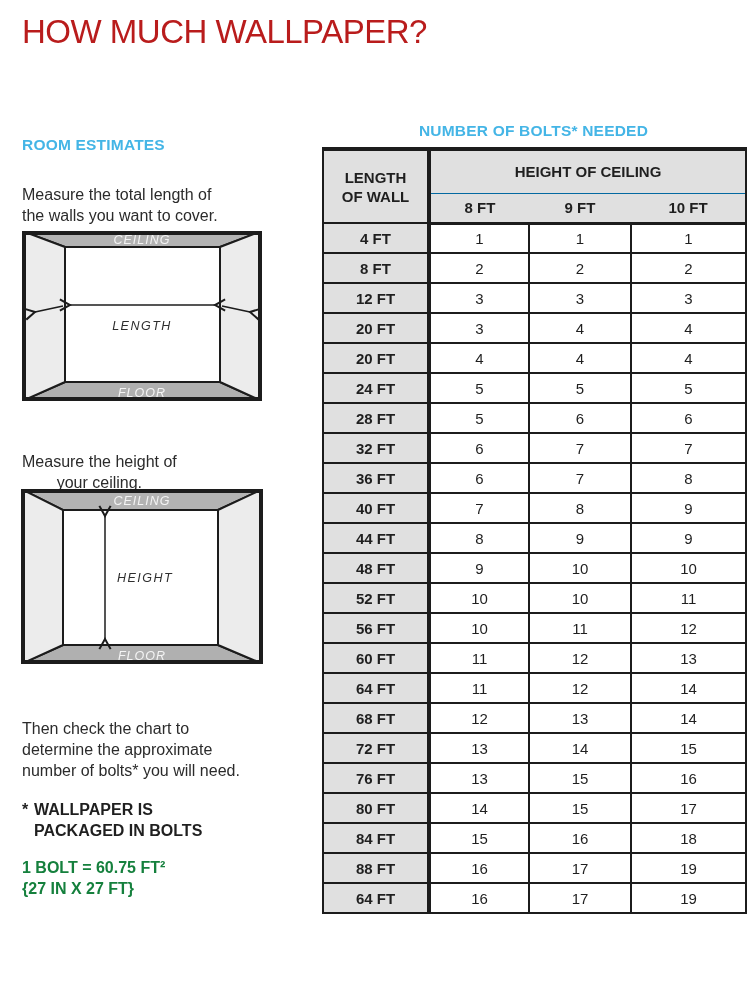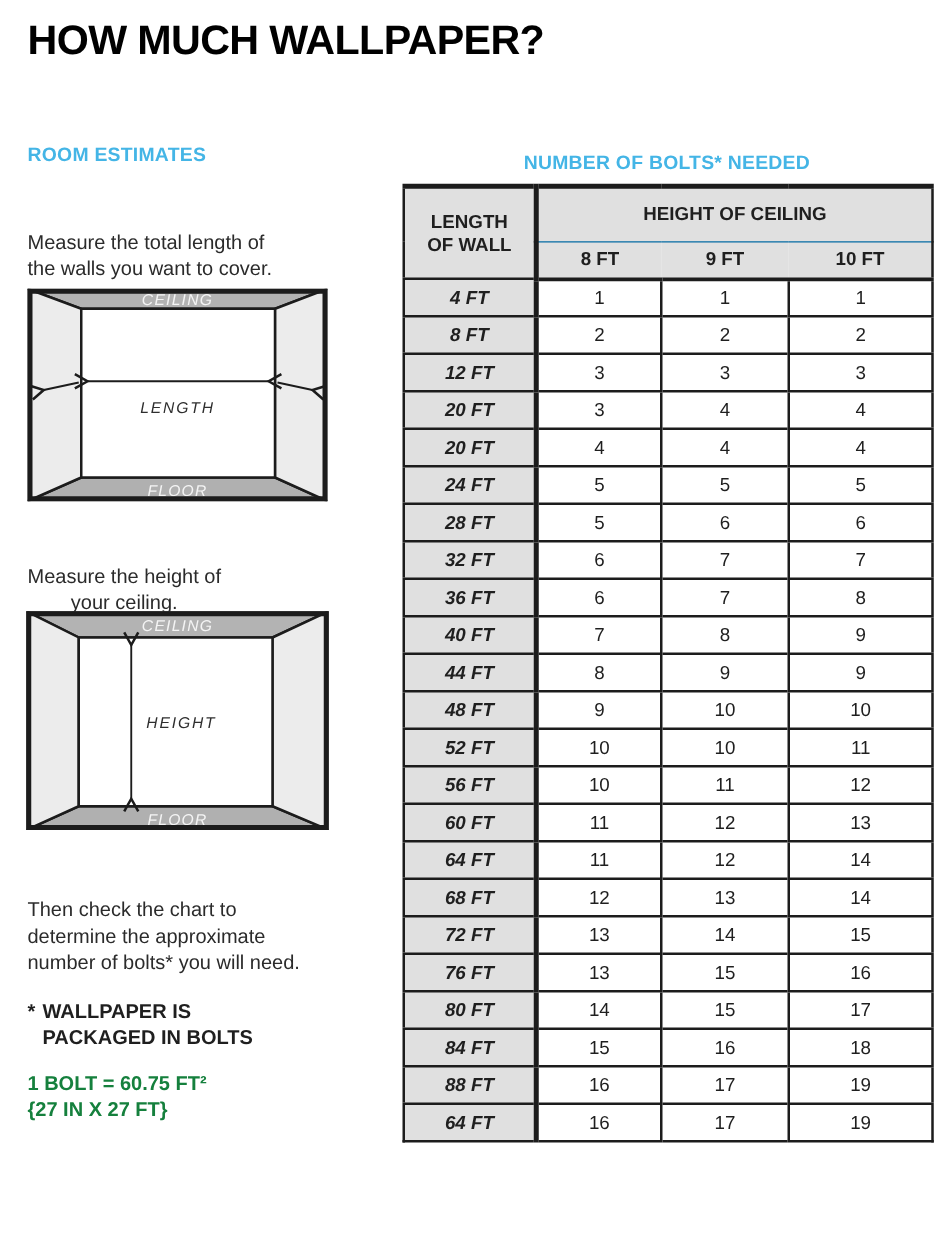--- a/index.html
+++ b/index.html
@@ -9,32 +9,32 @@
     position: relative;
     width: 752px;
     height: 990px;
     background: #ffffff;
     overflow: hidden;
   }
   .page-title {
     position: absolute;
     left: 22px; top: 13px;
     font-size: 33px;
-    font-weight: 700;
+    font-weight: 400;
     letter-spacing: -0.5px;
-    color: #000000;
+    color: #b91c1c;
   }
   .section-heading {
     position: absolute;
     font-size: 15.5px;
     font-weight: 700;
     letter-spacing: 0.2px;
     color: #44B5E6;
   }
-  #room-estimates-heading { left: 22px; top: 116px; }
+  #room-estimates-heading { left: 22px; top: 136px; }
   #bolts-heading { left: 322px; top: 122px; width: 423px; text-align: center; }
   .body-text {
     position: absolute;
     left: 22px;
     font-size: 16px;
     line-height: 21px;
     color: #2b2b2b;
     white-space: pre-line;
     margin-top: 27px;
   }
@@ -86,21 +86,20 @@
     white-space: pre-line;
     line-height: 19px;
   }
   th.group { height: 44px; border-bottom: 1px solid #0369a1; }
   tr.subhead th { height: 30px; border-bottom: 3px solid #1c1c1c; }
   tbody td { height: 30px; border-top: 2px solid #1c1c1c; background: #ffffff; }
   tbody td.lbl {
     background: #e0e0e0;
     font-weight: 700;
     border-right: 4px solid #1c1c1c;
-    font-style: italic;
   }
   tbody td.num { border-left: 2px solid #1c1c1c; font-weight: 400; }
 </style>
 </head>
 <body>
 
 <div class="page">
 
   <h1 class="page-title">HOW MUCH WALLPAPER?</h1>
 

